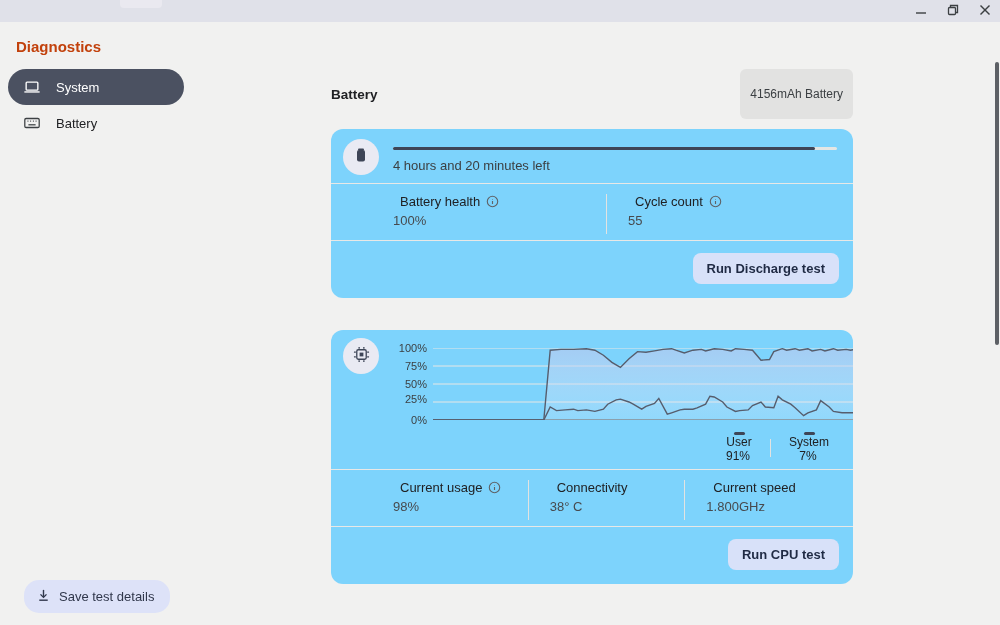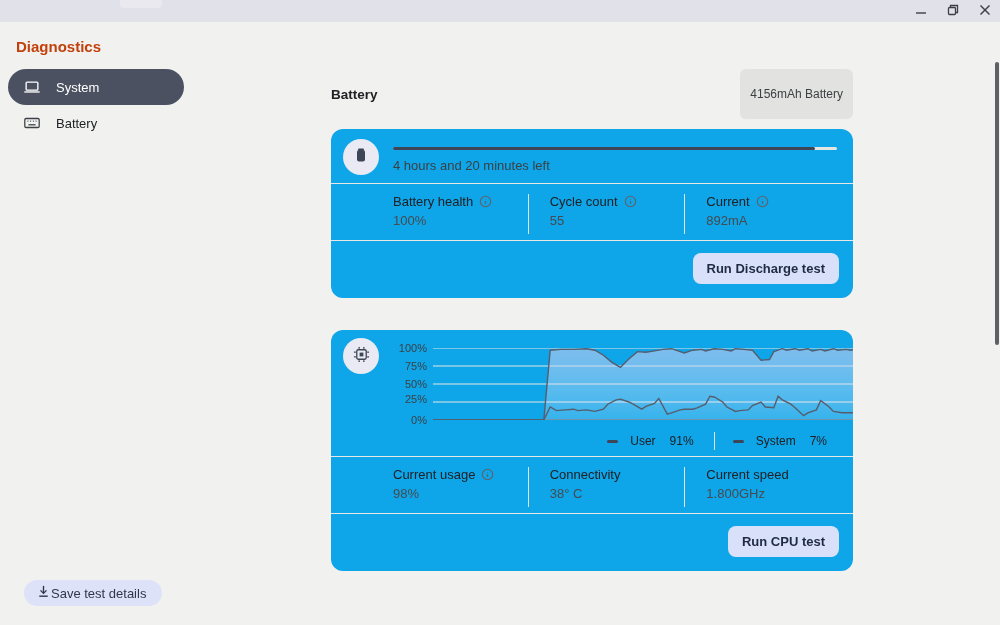--- a/index.html
+++ b/index.html
@@ -20,61 +20,61 @@
 
   .main { position:absolute; left:331px; top:69px; width:522px; }
 
   .banner { display:flex; justify-content:center; margin-bottom:28px; }
   .banner-badge { background:#e2e2e1; border-radius:6px; padding:4px 12px; font-size:12.5px; color:#3c4043; }
 
   .section-header { display:flex; justify-content:space-between; align-items:center; margin-bottom:10px; }
   .section-title { font-size:13.5px; font-weight:bold; color:#202124; }
   .section-badge { background:#e2e2e1; border-radius:6px; padding:18px 10px; font-size:12px; color:#3c4043; }
 
-  .card { background:#0ea5e9; border-radius:12px; overflow:hidden; }
+  .card { background:#7dd3fc; border-radius:12px; overflow:hidden; }
 
   
   .battery-row1 { display:flex; padding:10px 12px 8px 12px; }
   .icon-circle { width:36px; height:36px; border-radius:50%; background:#e9eaf3; display:flex; align-items:center; justify-content:center; flex-shrink:0; }
   .battery-row1-right { flex:1; padding:6px 4px 0 14px; }
   .progress-track { height:3px; background:#e4e6e4; border-radius:2px; margin-top:2px; }
   .progress-fill { height:3px; background:#3e4557; border-radius:2px; }
   .time-left { font-size:13px; color:#3c4043; margin-top:8px; }
   .divider { height:1px; background:#e8e8e6; }
 
   .details-row { display:flex; align-items:center; padding:10px 12px 12px 62px; }
   .detail-col { flex:1; position:relative; }
   .detail-col + .detail-col { padding-left:22px; }
   .detail-col + .detail-col::before { content:""; position:absolute; left:0; top:0; width:1px; height:40px; background:#e3e3e1; }
-  .detail-label { font-size:13px; color:#202124; display:flex; align-items:center; gap:6px; }
+  .detail-label { font-size:13px; color:#202124; display:flex; align-items:center; gap:6px;margin-left:7px; }
   .detail-value { font-size:13px; color:#474a4e; margin-top:4px; }
   .info-btn { background:none; border:none; display:inline-flex; cursor:pointer; padding:0; }
 
   .button-row { display:flex; justify-content:flex-end; padding:12px 14px 14px 14px;align-items:flex-end; }
   .action-btn { background:#d8e1f9; color:#1f2a44; border:none; border-radius:8px; font-size:13px; font-weight:bold; font-family:"Liberation Sans",sans-serif; padding:8px 14px; cursor:pointer; }
 
   
   .cpu-row1 { display:flex; padding:8px 2px 4px 12px; }
   .chart-wrap { flex:1; display:flex; padding:4px 0 0 16px; }
   .ytick-col { position:relative; width:38px; height:72px; margin-top:6px; }
   .ytick-col span { position:absolute; right:6px; font-size:11px; color:#3c4043; }
   .ytick-col span:nth-child(1){ top:-6px; }
   .ytick-col span:nth-child(2){ top:12px; }
   .ytick-col span:nth-child(3){ top:30px; }
   .ytick-col span:nth-child(4){ top:32px;margin-top:13px; }
   .ytick-col span:nth-child(5){ top:66px; }
   .chart-svg { width:426px; height:72px; margin-top:6px; display:block; }
 
   .legend-row { display:flex; justify-content:flex-end; align-items:center; padding:8px 10px 6px 0; }
-  .legend-item { display:flex; align-items:center; font-size:12px; color:#202124; }
+  .legend-item { display:flex; align-items:center; font-size:12px; color:#202124;flex-direction:column; }
   .legend-dash { width:11px; height:3px; border-radius:2px; background:#3e4557; margin-right:12px; }
   .legend-label { margin-right:14px; }
   .legend-value { margin-right:16px; }
   .legend-sep { width:1px; height:18px; background:#e3e3e1; margin:0 18px 0 4px; }
-  .save-btn { position:fixed; left:24px; top:580px; height:26px; display:flex; align-items:center; background:#dde2f8; border:none; border-radius:15px; padding:0 16px 0 12px; font-size:13px; font-family:"Liberation Sans",sans-serif; color:#30374b; cursor:pointer; }
+  .save-btn { position:fixed; left:24px; top:580px; height:33px; display:flex; align-items:center; gap:8px; background:#dde2f8; border:none; border-radius:15px; padding:0 16px 0 12px; font-size:13px; font-family:"Liberation Sans",sans-serif; color:#30374b; cursor:pointer; }
 
   .scroll-thumb { position:fixed; right:1px; top:62px; width:4px; height:283px; background:#5d6065; border-radius:2px; }
 </style>
 </head>
 <body>
 
 <div class="titlebar">
   <div class="titlebar-notch"></div>
   <div class="win-controls">
     <button class="win-btn">
@@ -170,33 +170,20 @@
             <button class="info-btn">
                 <svg width="13" height="13" viewBox="0 0 14 14" fill="none" stroke="#5f6368" stroke-width="1.2">
                   <circle cx="7" cy="7" r="5.6"></circle>
                   <line x1="7" y1="6.4" x2="7" y2="9.6"></line>
                   <line x1="7" y1="4.2" x2="7" y2="4.9"></line>
                 </svg>
               </button>
           </div>
           <div class="detail-value">55</div>
         </div>
-        <div class="detail-col">
-          <div class="detail-label">
-              <span>Current</span>
-            <button class="info-btn">
-                <svg width="13" height="13" viewBox="0 0 14 14" fill="none" stroke="#5f6368" stroke-width="1.2">
-                  <circle cx="7" cy="7" r="5.6"></circle>
-                  <line x1="7" y1="6.4" x2="7" y2="9.6"></line>
-                  <line x1="7" y1="4.2" x2="7" y2="4.9"></line>
-                </svg>
-              </button>
-          </div>
-          <div class="detail-value">892mA</div>
-        </div>
       </div>
       <div class="divider"></div>
       <div class="button-row">
         <button class="action-btn">Run Discharge test</button>
       </div>
     </div>
   </section>
 
   <section style="margin-top:32px;">
     <div class="card">

